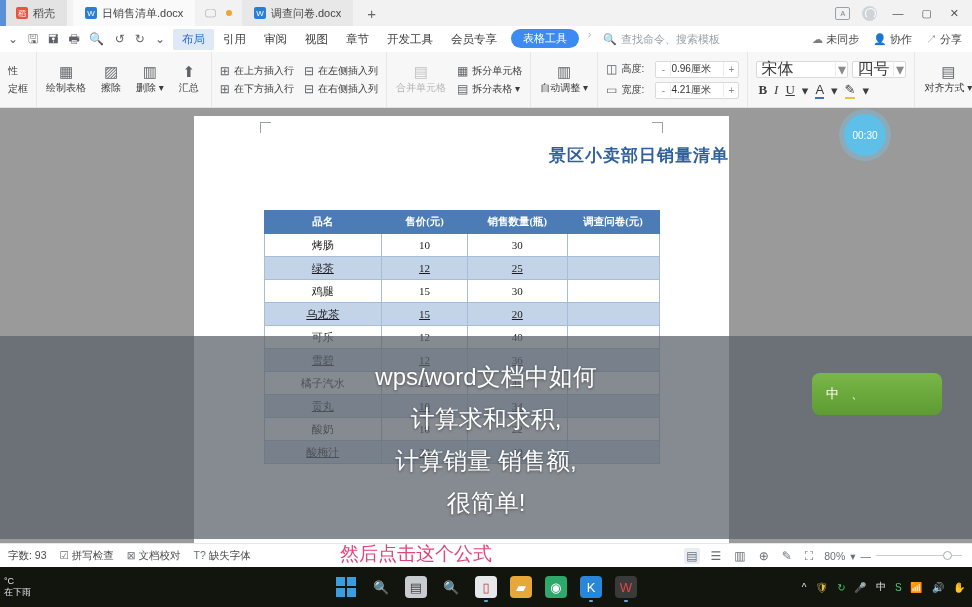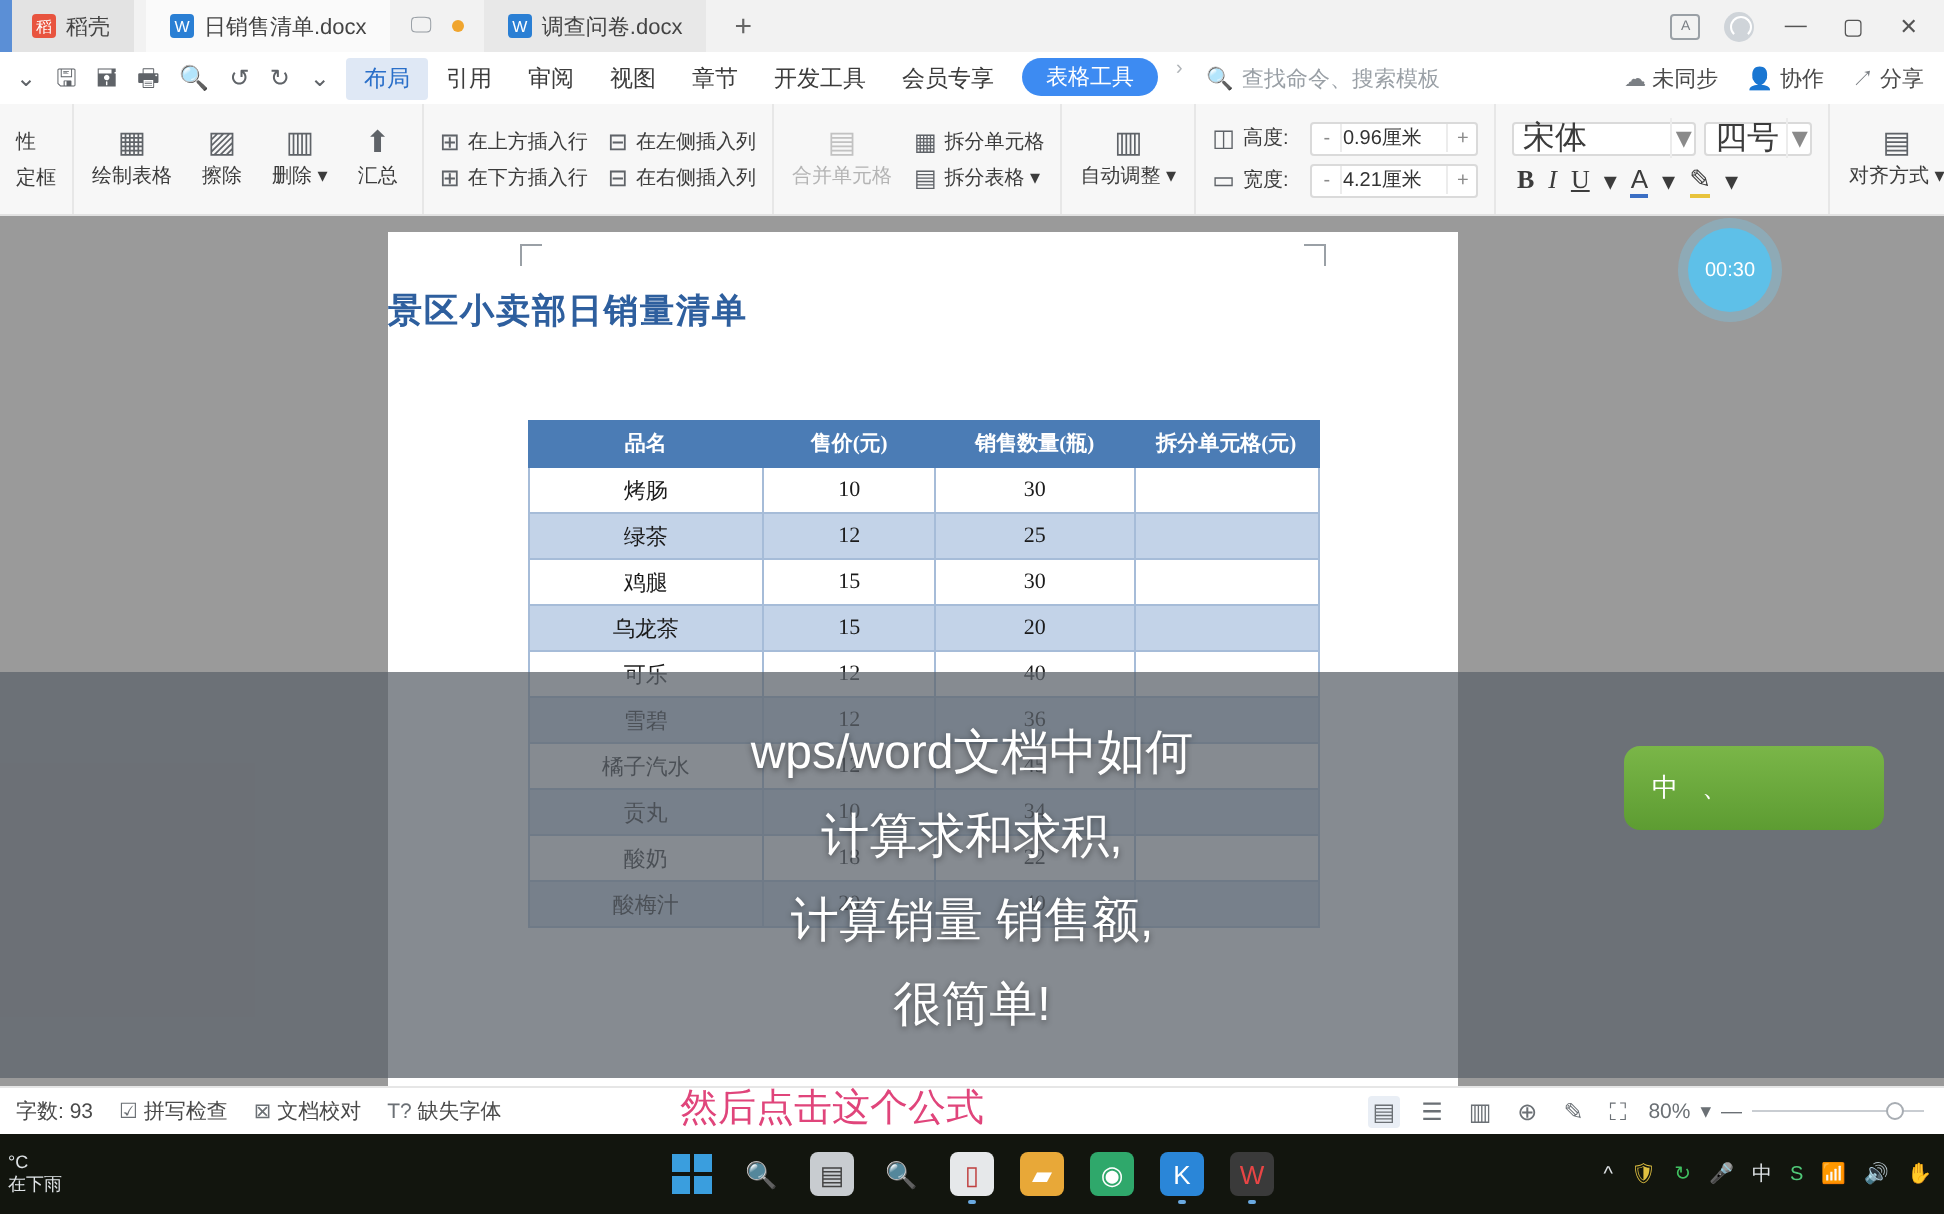--- a/index.html
+++ b/index.html
@@ -75,28 +75,28 @@
   .fmt b, .fmt i, .fmt u { font-family: "Liberation Serif", serif; }
   .uA { border-bottom: 2px solid #3b6fc4; }
   .uP { border-bottom: 2px solid #e8c33c; }
 
   
   .docwrap { position: relative; height: 435px; background: #9a9a9a; overflow: hidden; }
   .page { position: absolute; left: 194px; top: 8px; width: 535px; height: 430px; background: #fff; }
   .corner { position: absolute; width: 11px; height: 11px; }
   .c-tl { left: 66px; top: 6px; border-left: 1px solid #9aa0a6; border-top: 1px solid #9aa0a6; }
   .c-tr { right: 66px; top: 6px; border-right: 1px solid #9aa0a6; border-top: 1px solid #9aa0a6; }
-  .doctitle { text-align: left; margin-top: 28px; font-family: "Liberation Serif", serif;
+  .doctitle { text-align: right; margin-top: 28px; font-family: "Liberation Serif", serif;
               font-size: 17px; font-weight: bold; color: #2e5f9e; letter-spacing: 1px; }
   table.sheet { margin: 43px auto 0; border-collapse: collapse; width: 396px;
                 font-family: "Liberation Serif", serif; font-size: 11px; color: #1b1b1b; }
   table.sheet th { background: #4b7cb5; color: #fff; font-size: 10.5px; font-weight: bold;
                    height: 23px; border: 1px solid #4b7cb5; }
   table.sheet td { height: 23px; text-align: center; border: 1px solid #a6bcd8; }
-  table.sheet tr.alt td { background: #c3d3e8; }
+  table.sheet tr.alt td { background: #c3d3e8; text-decoration: underline; }
   table.sheet tr.pl td { background: #fff; }
   .col1 { width: 118px; } .col2 { width: 86px; } .col3 { width: 100px; } .col4 { width: 92px; }
 
   
   .band { position: absolute; left: 0; right: 0; background: rgba(92,98,106,0.74); }
   .band1 { top: 228px; height: 203px; }
   .subtitle { position: absolute; left: 0; right: 0; top: 248px; text-align: center;
               color: #fff; font-size: 24px; line-height: 42px; font-weight: 500;
               text-shadow: 0 1px 3px rgba(0,0,0,.45); }
   .timer { position: absolute; right: 86px; top: 6px; width: 42px; height: 42px; border-radius: 50%;
@@ -344,21 +344,21 @@
     <div class="page">
       <div class="corner c-tl"></div>
       <div class="corner c-tr"></div>
       <div class="doctitle">景区小卖部日销量清单</div>
       <table class="sheet">
         <thead>
           <tr>
             <th class="col1">品名</th>
             <th class="col2">售价(元)</th>
             <th class="col3">销售数量(瓶)</th>
-            <th class="col4">拆分单元格(元)</th>
+            <th class="col4">调查问卷(元)</th>
           </tr>
         </thead>
         <tbody>
             <tr class="pl">
               <td class="col1">烤肠</td>
               <td class="col2">10</td>
               <td class="col3">30</td>
               <td class="col4"></td>
             </tr>
             <tr class="alt">

